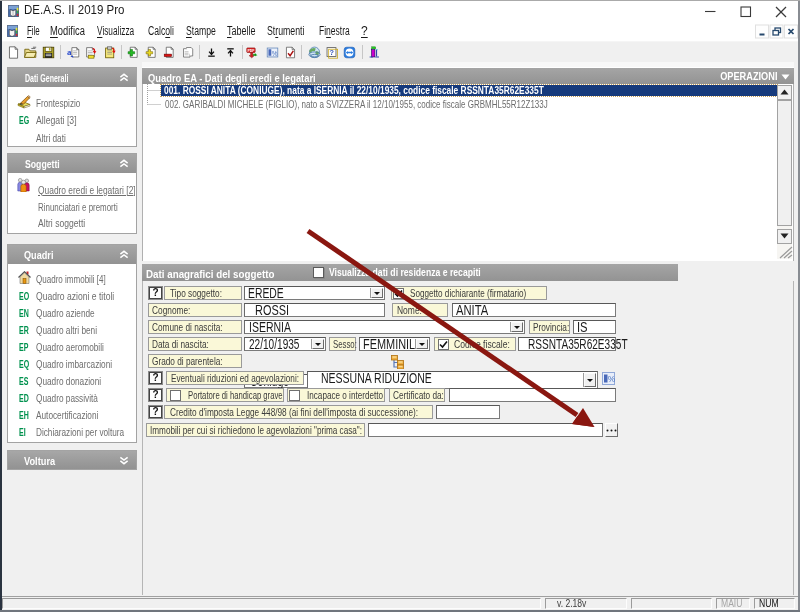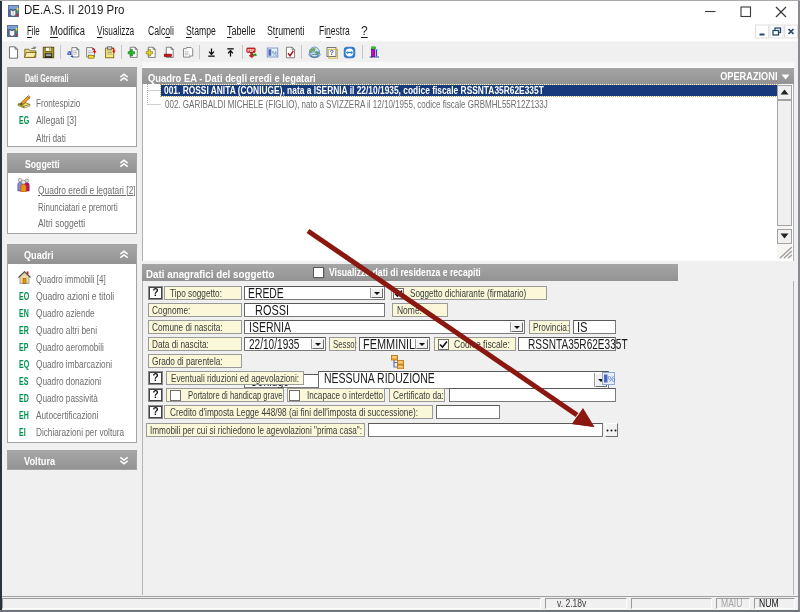--- a/index.html
+++ b/index.html
@@ -304,20 +304,21 @@
 <div class="a inp" style="left:244.3px;top:286px;width:140.7px;height:14px;line-height:12px;padding-left:3px"><span class="t" style="transform:scaleX(0.74) translateZ(0)">EREDE</span><div class="cbtn" style="position:absolute;right:1px;top:1px;bottom:1px;width:12px"></div></div>
 <div class="a ylab" style="left:390.5px;top:286px;width:156.5px;height:14px;line-height:12px"><span class="t" style="margin-left:18.3px;transform:scaleX(0.74) translateZ(0)">Soggetto dichiarante (firmatario)</span></div>
 <div class="a cb" style="left:392.5px;top:287.5px;width:11px;height:11px"></div>
 <svg class="a" style="left:393.5px;top:288.5px" width="9" height="9" viewBox="0 0 9 9">
       <path d="M1 4.5 L3.5 7 L8 1.5" fill="none" stroke="#111" stroke-width="1.6"></path>
     </svg>
 
 <div class="a ylab" style="left:147.5px;top:303px;width:94.5px;height:14px;line-height:12px;padding-left:3.5px"><span class="t" style="transform:scaleX(0.756) translateZ(0)">Cognome:</span></div>
 <div class="a inp" style="left:244.3px;top:303px;width:140.7px;height:14px;line-height:12px;padding-left:10px"><span class="t" style="transform:scaleX(0.78) translateZ(0)">ROSSI</span></div>
 <div class="a ylab" style="left:392.3px;top:303px;width:56px;height:14px;line-height:12px;padding-left:3.5px"><span class="t" style="transform:scaleX(0.77) translateZ(0)">Nome:</span></div>
+<div class="a inp" style="left:451.8px;top:303px;width:164.2px;height:14px;line-height:12px;padding-left:3.5px"><span class="t" style="transform:scaleX(0.8) translateZ(0)">ANITA</span></div>
 
 <div class="a ylab" style="left:147.5px;top:320px;width:94.5px;height:14px;line-height:12px;padding-left:3.5px"><span class="t" style="transform:scaleX(0.75) translateZ(0)">Comune di nascita:</span></div>
 <div class="a inp" style="left:244.3px;top:320px;width:280.7px;height:14px;line-height:12px;padding-left:3.5px"><span class="t" style="transform:scaleX(0.75) translateZ(0)">ISERNIA</span><div class="cbtn" style="position:absolute;right:1px;top:1px;bottom:1px;width:12px"></div></div>
 <div class="a ylab" style="left:529px;top:320px;width:41px;height:14px;line-height:12px;padding-left:3px"><span class="t" style="transform:scaleX(0.75) translateZ(0)">Provincia:</span></div>
 <div class="a inp" style="left:572.5px;top:320px;width:43.8px;height:14px;line-height:12px;padding-left:3.5px"><span class="t" style="transform:scaleX(0.8) translateZ(0)">IS</span></div>
 
 <div class="a ylab" style="left:147.5px;top:337px;width:94.5px;height:14px;line-height:12px;padding-left:3.5px"><span class="t" style="transform:scaleX(0.75) translateZ(0)">Data di nascita:</span></div>
 <div class="a inp" style="left:244.3px;top:337px;width:82px;height:14px;line-height:12px;padding-left:3.5px"><span class="t" style="transform:scaleX(0.72) translateZ(0)">22/10/1935</span><div class="cbtn" style="position:absolute;right:1px;top:1px;bottom:1px;width:12px"></div></div>
 <div class="a ylab" style="left:329px;top:337px;width:27.3px;height:14px;line-height:12px;padding-left:2.5px"><span class="t" style="transform:scaleX(0.71) translateZ(0)">Sesso:</span></div>
 <div class="a inp" style="left:359.2px;top:337px;width:70.8px;height:14px;line-height:12px;padding-left:3px"><span class="t" style="transform:scaleX(0.78) translateZ(0)">FEMMINILE</span><div class="cbtn" style="position:absolute;right:1px;top:1px;bottom:1px;width:12px"></div></div>
@@ -335,21 +336,21 @@
       <rect x="0.5" y="0.5" width="6" height="4.5" fill="#f0b040" stroke="#b07010" stroke-width="0.8"></rect>
       <rect x="1.5" y="1.3" width="4" height="1.5" fill="#f8d890"></rect>
       <rect x="6.5" y="5.5" width="6" height="4.5" fill="#f0b040" stroke="#b07010" stroke-width="0.8"></rect>
       <rect x="7.5" y="6.3" width="4" height="1.5" fill="#f8d890"></rect>
       <rect x="6.5" y="10" width="6" height="4" fill="#f0b040" stroke="#b07010" stroke-width="0.8"></rect>
       <rect x="7.5" y="10.8" width="4" height="1.3" fill="#f8d890"></rect>
     </svg>
 
 <div class="a qbtn" style="left:148.3px;top:371px;width:14.7px;height:14px;line-height:12px"><span class="t" style="transform:translateZ(0)">?</span></div>
 <div class="a ylab" style="left:166px;top:371px;width:138px;height:14px;line-height:12px;padding-left:3.5px"><span class="t" style="transform:scaleX(0.745) translateZ(0)">Eventuali riduzioni ed agevolazioni:</span></div>
-<div class="a inp" style="left:318px;top:371px;width:291px;height:18px;line-height:12px;padding-left:5px"><span class="t" style="transform:scaleX(0.75) translateZ(0)">NESSUNA RIDUZIONE</span><div class="cbtn" style="position:absolute;right:1px;top:1px;bottom:1px;width:12px"></div></div>
+<div class="a inp" style="left:307px;top:371px;width:291px;height:18px;line-height:12px;padding-left:13px"><span class="t" style="transform:scaleX(0.75) translateZ(0)">NESSUNA RIDUZIONE</span><div class="cbtn" style="position:absolute;right:1px;top:1px;bottom:1px;width:12px"></div></div>
 <svg class="a" style="left:602px;top:372px" width="13" height="13" viewBox="0 0 13 13">
       <rect x="0.5" y="0.5" width="12" height="12" fill="#e8eefa" stroke="#90a8d8" stroke-width="1"></rect>
       <rect x="2" y="2.5" width="3.5" height="8" fill="#4868b8"></rect>
       <text x="5.8" y="10" font-size="8.5" fill="#5078c0" font-family="Liberation Sans">%</text>
     </svg>
 
 <div class="a qbtn" style="left:148.3px;top:388px;width:14.7px;height:14px;line-height:12px"><span class="t" style="transform:translateZ(0)">?</span></div>
 <div class="a ylab" style="left:166px;top:388px;width:118px;height:14px;line-height:12px"><span class="t" style="margin-left:20.7px;transform:scaleX(0.70) translateZ(0)">Portatore di handicap grave</span></div>
 <div class="a cb" style="left:169.5px;top:389.5px;width:11px;height:11px"></div>
 <div class="a ylab" style="left:286.5px;top:388px;width:98.5px;height:14px;line-height:12px"><span class="t" style="margin-left:19px;transform:scaleX(0.74) translateZ(0)">Incapace o interdetto</span></div>

